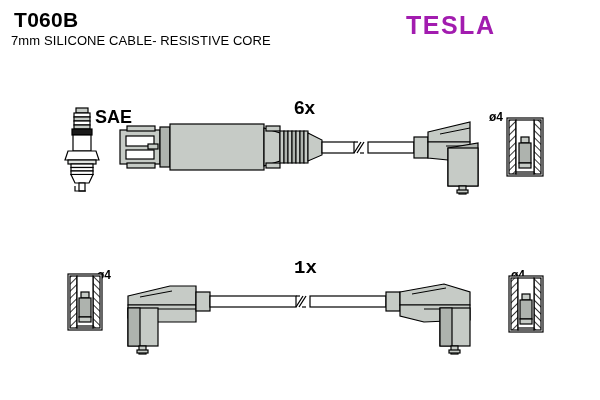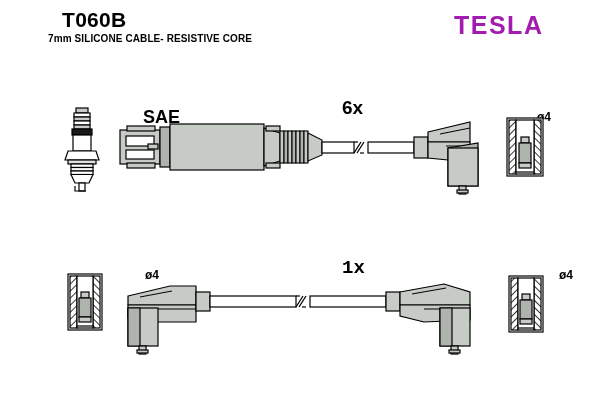--- a/index.html
+++ b/index.html
@@ -18,34 +18,33 @@
   #page svg {
     position: absolute;
     left: 0;
     top: 0;
   }
   .txt {
     position: absolute;
     white-space: pre;
     color: #000000;
     font-family: "Liberation Sans", sans-serif;
-    margin-left: 48px;
   }
   #title {
     left: 14px;
     top: 8px;
     font-size: 21px;
     font-weight: bold;
     letter-spacing: 0.3px;
   }
   #subtitle {
-    left: 0;
+    left: 11px;
     top: 33px;
-    font-size: 10px;
-    font-weight: bold;
+    font-size: 13px;
+    font-weight: normal;
     letter-spacing: 0.1px;
   }
   #brand {
     left: 406px;
     top: 11px;
     font-size: 25px;
     font-weight: bold;
     color: #a21caf;
     letter-spacing: 1.5px;
   }

